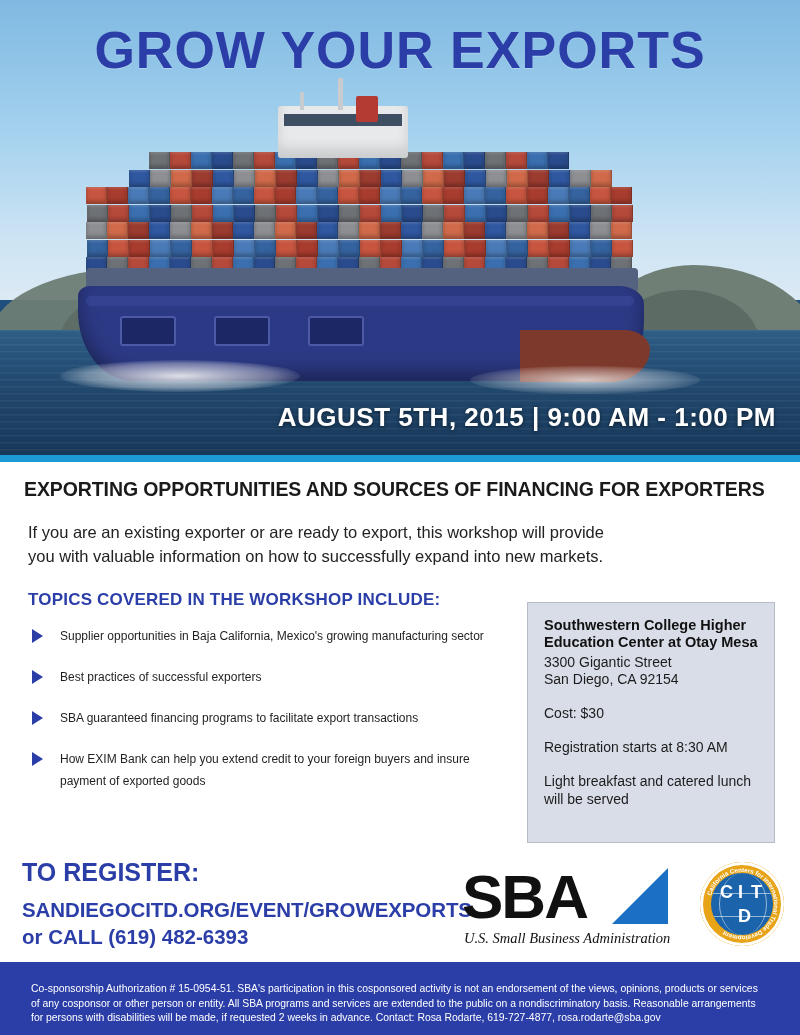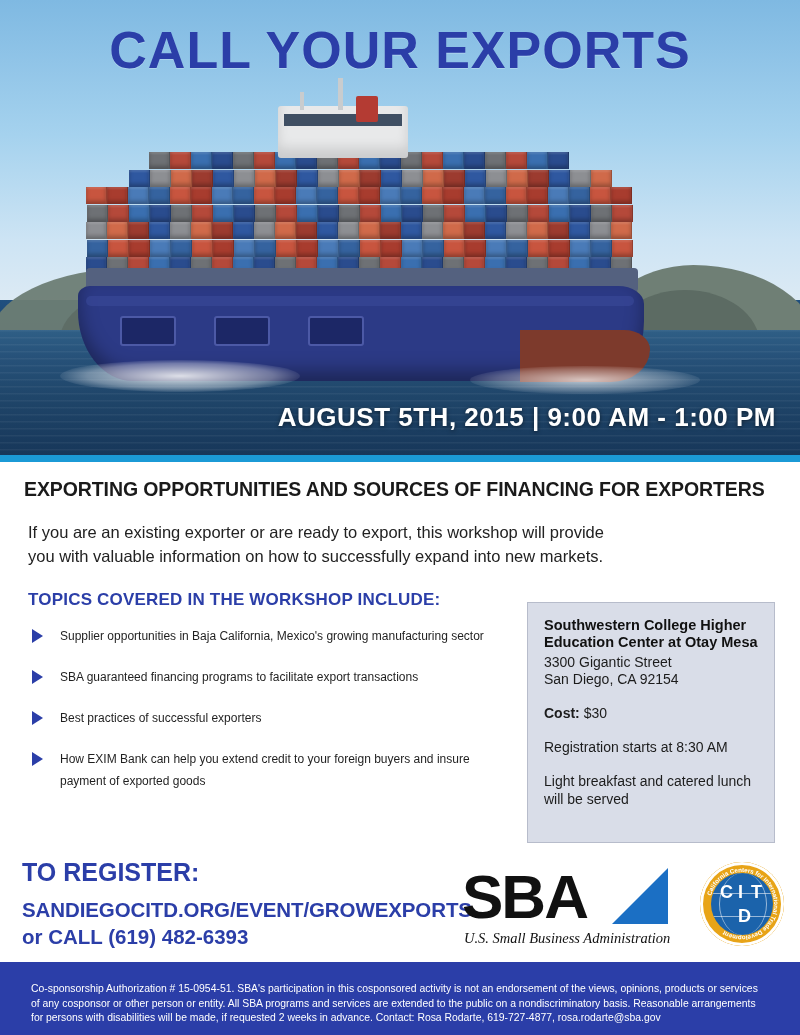--- a/index.html
+++ b/index.html
@@ -267,21 +267,21 @@
     font-size: 14px;
     color: #1c1c1c;
     line-height: 17px;
   }
   .infobox .line {
     margin-top: 16px;
     font-size: 14px;
     color: #1c1c1c;
     line-height: 18px;
   }
-  .infobox .line b { font-weight: bold; text-align: center; }
+  .infobox .line b { font-weight: normal; text-align: center; }
 
   
   .register-title {
     position: absolute;
     left: 22px; top: 858px;
     font-size: 25px;
     font-weight: bold;
     color: #2b3ea8;
   }
   .register-url {
@@ -594,42 +594,42 @@
     <div class="deck"></div>
     <div class="hull"></div>
     <div class="hull-red"></div>
     <div class="hull-stripe"></div>
     <div class="hull-port" style="left:120px"></div>
     <div class="hull-port" style="left:214px"></div>
     <div class="hull-port" style="left:308px"></div>
     <div class="bow-wave"></div>
     <div class="stern-wave"></div>
 
-    <div class="hero-title">CALL YOUR EXPORTS</div>
+    <div class="hero-title">GROW YOUR EXPORTS</div>
     <div class="hero-date">AUGUST 5TH, 2015  |  9:00 AM - 1:00 PM</div>
   </div>
   <div class="hero-rule"></div>
 
   <div class="headline">EXPORTING OPPORTUNITIES AND SOURCES OF FINANCING FOR EXPORTERS</div>
   <div class="intro">If you are an existing exporter or are ready to export, this workshop will provide you with valuable information on how to successfully expand into new markets.</div>
 
   <div class="topics-title">TOPICS COVERED IN THE WORKSHOP INCLUDE:</div>
 
   <div class="bullets">
     <div class="bullet">
       <span class="arrow"></span>
       <span>Supplier opportunities in Baja California, Mexico's growing manufacturing sector</span>
     </div>
     <div class="bullet">
       <span class="arrow"></span>
-      <span>SBA guaranteed financing programs to facilitate export transactions</span>
+      <span>Best practices of successful exporters</span>
     </div>
     <div class="bullet">
       <span class="arrow"></span>
-      <span>Best practices of successful exporters</span>
+      <span>SBA guaranteed financing programs to facilitate export transactions</span>
     </div>
     <div class="bullet">
       <span class="arrow"></span>
       <span>How EXIM Bank can help you extend credit to your foreign buyers and insure payment of exported goods</span>
     </div>
   </div>
 
   <div class="infobox">
     <div class="venue">Southwestern College Higher Education Center at Otay Mesa</div>
     <div class="addr">3300 Gigantic Street</div>

